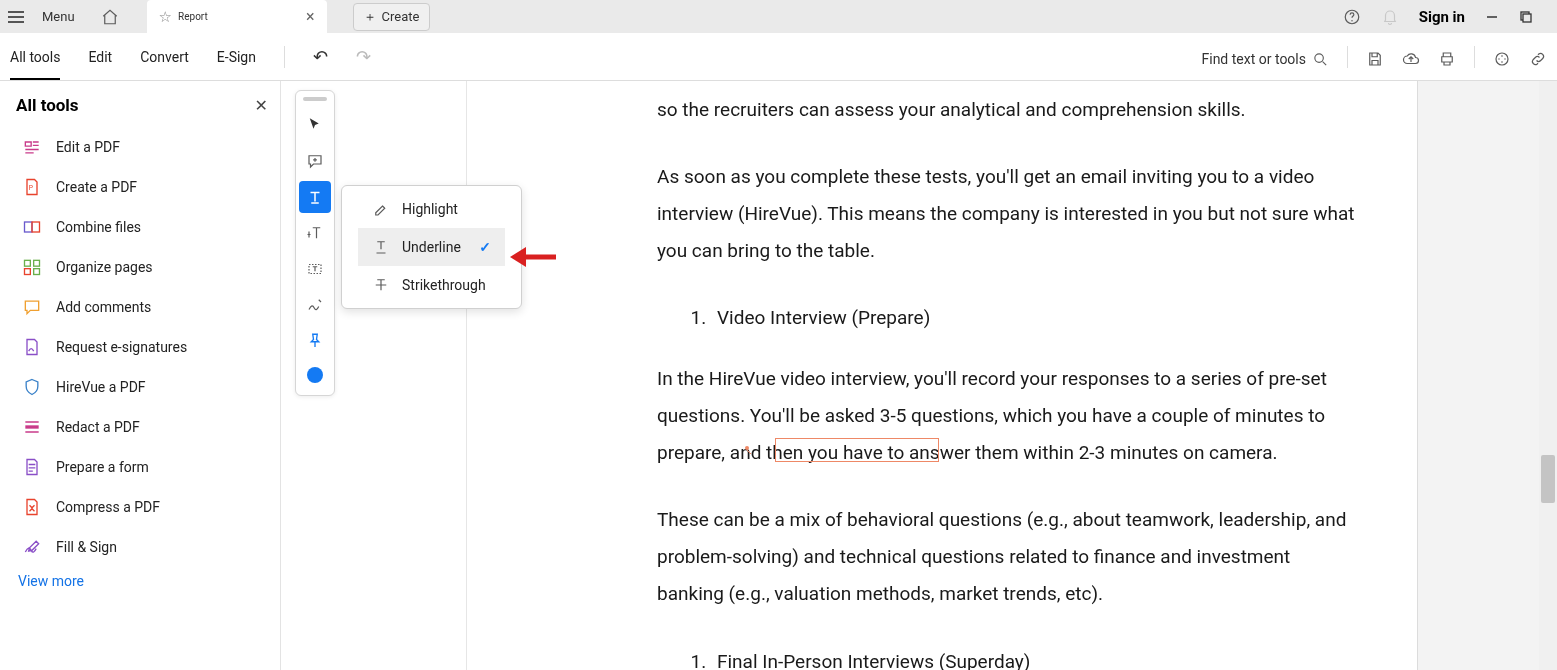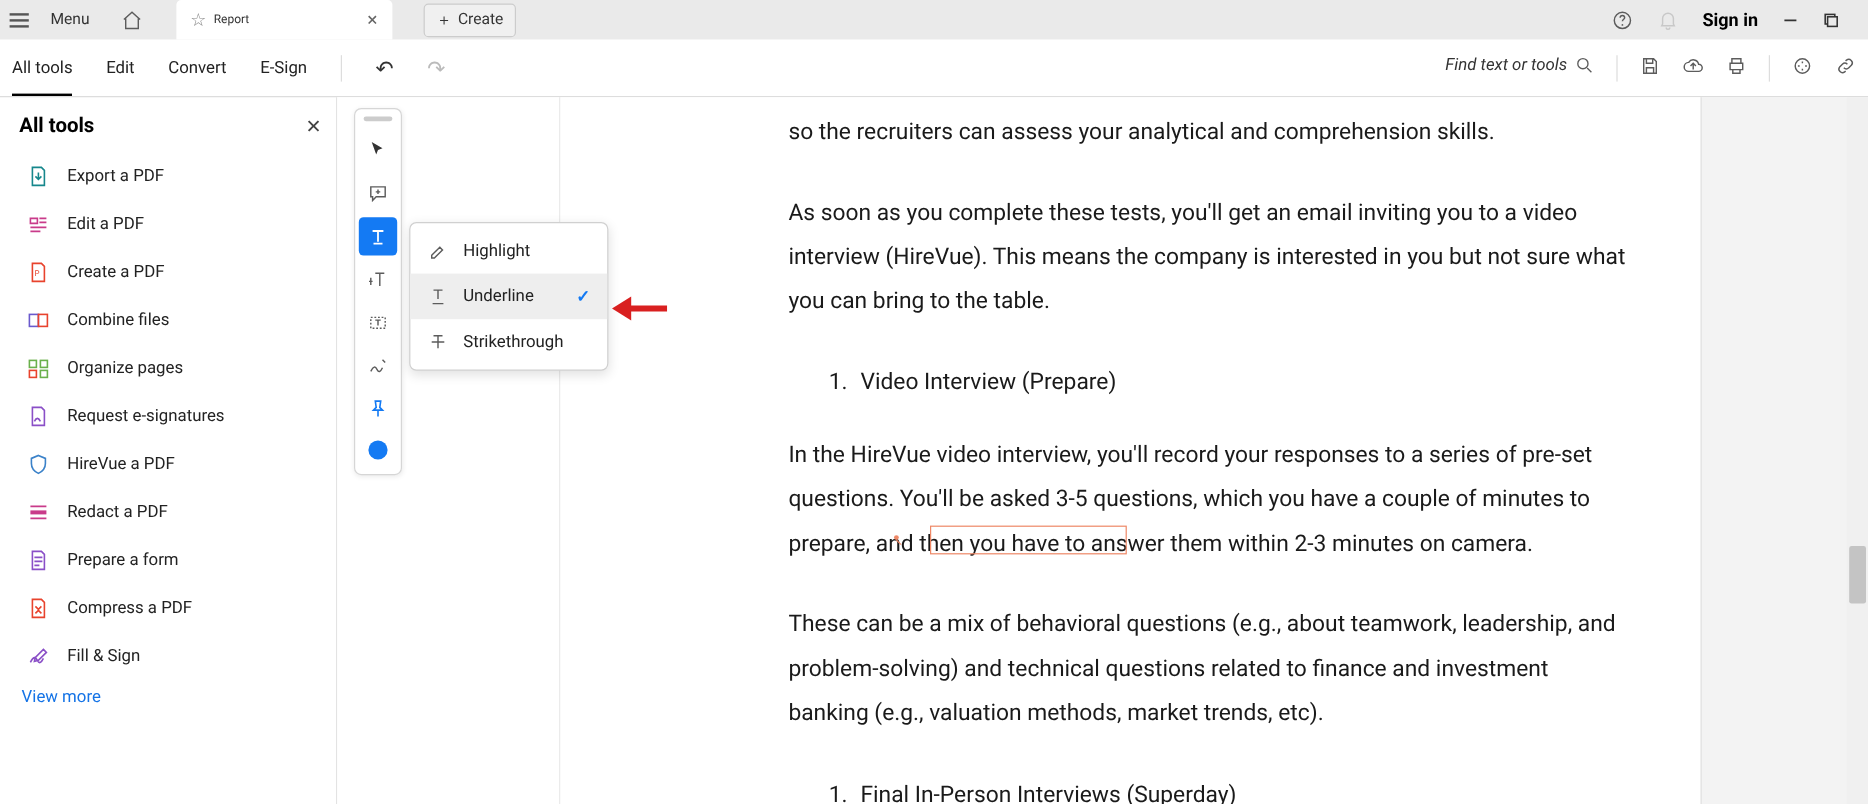--- a/index.html
+++ b/index.html
@@ -22,21 +22,21 @@
 .win-btn { width: 14px; height: 14px; display: inline-flex; }
 
 
 .subnav { height: 48px; background: #fff; border-bottom: 1px solid #ddd; display: flex; align-items: center; padding: 0 10px; gap: 28px; position: relative; }
 .subnav .nav-item { font-size: 14px; color: #222; padding: 14px 0; position: relative; }
 .subnav .nav-item.active::after { content: ''; position: absolute; left: 0; right: 0; bottom: -1px; height: 2px; background: #000; }
 .subnav .divider { width: 1px; height: 22px; background: #ddd; }
 .subnav .undo, .subnav .redo { font-size: 18px; color: #333; }
 .subnav .redo { color: #bbb; }
 .subnav .spacer { flex: 1; }
-.subnav .right { display: flex; align-items: flex-start; gap: 18px; color: #333; font-style: italic; }
+.subnav .right { display: flex; align-items: flex-end; gap: 18px; color: #333; }
 .find-box { display: flex; align-items: center; gap: 6px; font-size: 14px; color: #333; }
 .subnav .vdiv { width: 1px; height: 22px; background: #ddd; }
 
 
 .main { display: flex; height: calc(670px - 33px - 48px); background: #fff; }
 
 
 .sidebar { width: 281px; border-right: 1px solid #e3e3e3; padding: 14px 12px 0 16px; position: relative; }
 .sidebar .header { display: flex; align-items: center; justify-content: space-between; margin-bottom: 14px; }
 .sidebar .header .title { font-size: 17px; font-weight: 700; }
@@ -48,21 +48,21 @@
 
 
 .float-toolbar { position: absolute; left: 295px; top: 90px; width: 40px; background: #fff; border: 1px solid #d6d6d6; border-radius: 6px; box-shadow: 0 1px 4px rgba(0,0,0,0.08); display: flex; flex-direction: column; align-items: center; padding: 6px 0; gap: 4px; }
 .float-toolbar .grip { width: 24px; height: 4px; background: #ccc; border-radius: 2px; margin-bottom: 4px; }
 .tb-btn { width: 32px; height: 32px; display: flex; align-items: center; justify-content: center; border-radius: 4px; }
 .tb-btn.active { background: #147af3; }
 .tb-btn svg { width: 18px; height: 18px; }
 .tb-color { width: 16px; height: 16px; border-radius: 50%; background: #147af3; margin: 6px 0; }
 
 
-.flyout { position: absolute; left: 341px; top: 185px; width: 166px; background: #fff; border: 1px solid #d0d0d0; border-radius: 6px; box-shadow: 0 3px 10px rgba(0,0,0,0.12); padding: 4px 0; }
+.flyout { position: absolute; left: 341px; top: 185px; width: 181px; background: #fff; border: 1px solid #d0d0d0; border-radius: 6px; box-shadow: 0 3px 10px rgba(0,0,0,0.12); padding: 4px 16px; }
 .fly-item { display: flex; align-items: center; gap: 12px; padding: 10px 14px; font-size: 14px; color: #222; }
 .fly-item.selected { background: #eeeeee; }
 .fly-item .check { margin-left: auto; color: #147af3; font-size: 14px; font-weight: 700; }
 .fly-item svg { width: 18px; height: 18px; flex-shrink: 0; }
 
 
 .red-arrow { position: absolute; left: 510px; top: 244px; }
 
 
 .doc-wrapper { flex: 1; display: flex; background: #f3f3f3; position: relative; }
@@ -166,26 +166,20 @@
 <div class="main">
 
   <div class="sidebar">
     <div class="header">
       <span class="title">All tools</span>
       <span class="close-x">✕</span>
     </div>
     <div class="tool-list">
       <div class="tool-item">
         <svg class="tool-icon" viewBox="0 0 24 24">
-            <path stroke="#16878c" stroke-width="1.6" fill="none" d="M6 3h9l3 3v15H6z M12 8v7 M9 12l3 3 3-3"></path>
-          </svg>
-        <span>Export a PDF</span>
-      </div>
-      <div class="tool-item">
-        <svg class="tool-icon" viewBox="0 0 24 24">
             <path stroke="#c93b8a" stroke-width="1.6" fill="none" d="M4 6h7v5H4z M13 6h7 M13 10h7 M4 15h16 M4 19h10"></path>
           </svg>
         <span>Edit a PDF</span>
       </div>
       <div class="tool-item">
         <svg class="tool-icon" viewBox="0 0 24 24">
             <path stroke="#e8432d" stroke-width="1.6" fill="none" d="M6 3h9l3 3v15H6z"></path>
             <text x="8" y="16" font-size="8" fill="#e8432d">P</text>
           </svg>
         <span>Create a PDF</span>
@@ -198,20 +192,26 @@
         <span>Combine files</span>
       </div>
       <div class="tool-item">
         <svg class="tool-icon" viewBox="0 0 24 24">
             <rect x="3" y="4" width="7" height="7" stroke="#6ab04c" stroke-width="1.6" fill="none"></rect>
             <rect x="14" y="4" width="7" height="7" stroke="#6ab04c" stroke-width="1.6" fill="none"></rect>
             <rect x="3" y="14" width="7" height="7" stroke="#e8432d" stroke-width="1.6" fill="none"></rect>
             <rect x="14" y="14" width="7" height="7" stroke="#6ab04c" stroke-width="1.6" fill="none"></rect>
           </svg>
         <span>Organize pages</span>
+      </div>
+      <div class="tool-item">
+        <svg class="tool-icon" viewBox="0 0 24 24">
+            <path stroke="#f0a030" stroke-width="1.6" fill="none" d="M4 5h16v11H10l-4 4v-4H4z"></path>
+          </svg>
+        <span>Add comments</span>
       </div>
       <div class="tool-item">
         <svg class="tool-icon" viewBox="0 0 24 24">
             <path stroke="#8a4fc7" stroke-width="1.6" fill="none" d="M6 3h9l3 3v15H6z M8 17c2-4 4-4 6 0"></path>
           </svg>
         <span>Request e-signatures</span>
       </div>
       <div class="tool-item">
         <svg class="tool-icon" viewBox="0 0 24 24">
             <path stroke="#3b82c9" stroke-width="1.6" fill="none" d="M12 3l7 3v5c0 5-3 8-7 10-4-2-7-5-7-10V6z"></path>

